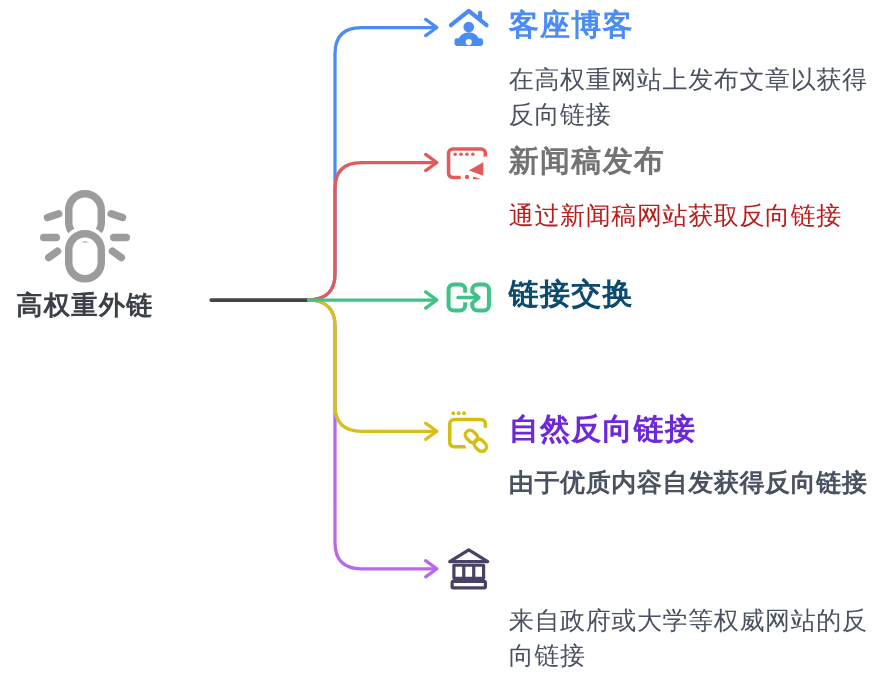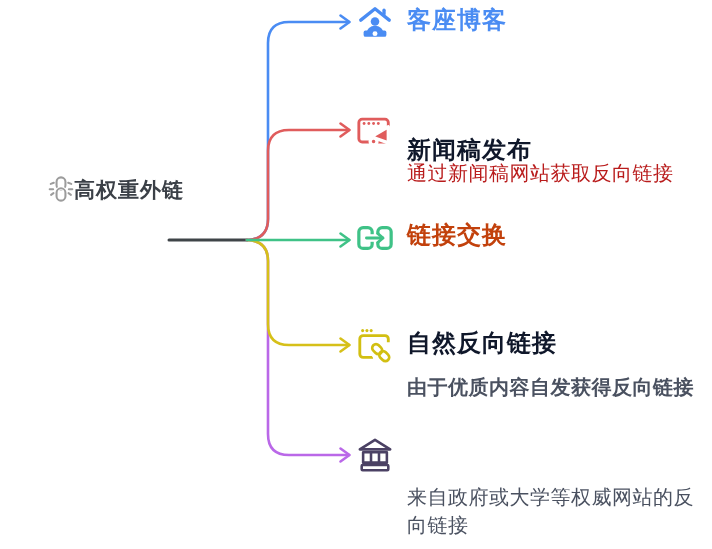--- a/index.html
+++ b/index.html
@@ -3,21 +3,21 @@
 <meta charset="utf-8">
 <title>Diagram</title>
 <style>
   html,body{margin:0;padding:0;background:#ffffff;}
   body{font-family:"Liberation Sans","DejaVu Sans",sans-serif;}
   .canvas{position:relative;width:712px;height:549px;background:#ffffff;overflow:hidden;}
   .connectors{position:absolute;left:0;top:0;width:712px;height:549px;}
   .connectors path{fill:none;stroke:currentColor;stroke-width:2.6;stroke-linecap:round;stroke-linejoin:round;}
   .connectors path.trunk{stroke-width:3;}
 
-  .root-node{position:absolute;left:0;top:150px;width:136px;display:flex;flex-direction:row;align-items:center;padding-left:48px;}
+  .root-node{position:absolute;left:0;top:150px;width:136px;display:flex;flex-direction:column;align-items:center;}
   .root-icon{width:76px;height:78px;display:block;}
   .root-label{margin-top:2px;font-size:21px;font-weight:bold;letter-spacing:1px;white-space:nowrap;}
 
   .branch{position:absolute;left:356px;width:344px;}
   .branch-head{display:flex;gap:13px;height:40px;}
   .icon-box{width:38px;height:38px;flex:none;display:flex;align-items:center;justify-content:center;}
   .icon-box svg{width:38px;height:38px;display:block;}
   .branch-title{font-size:24px;font-weight:bold;letter-spacing:1px;white-space:nowrap;}
   .branch-desc{margin:6px 0 0 51px;width:296px;font-size:20px;line-height:28px;letter-spacing:0.5px;}
 
@@ -78,75 +78,76 @@
             <path d="M29.5,10.5 L29.5,6.5" fill="none" stroke-width="3.5"></path>
             <circle cx="20" cy="18.5" r="4.5" fill="currentColor" stroke="none"></circle>
             <path d="M11,31 a9,8 0 0 1 18,0 z" fill="currentColor" stroke="none"></path>
             <rect x="8" y="28" width="24" height="6.5" rx="2" fill="currentColor" stroke="none"></rect>
             <circle cx="20" cy="31.2" r="2.6" fill="#ffffff" stroke="none"></circle>
           </g>
         </svg>
       </span>
       <span class="branch-title" style="color: rgb(74, 140, 243);">客座博客</span>
     </div>
+    <div class="branch-desc" style="color: rgb(74, 81, 96);">在高权重网站上发布文章以获得反向链接</div>
   </div>
 
   <div class="branch b2">
     <div class="branch-head">
       <span class="icon-box" style="color: rgb(224, 92, 92);">
         <svg viewBox="0 0 40 40">
           <rect x="3" y="6.5" width="31" height="24" rx="3.5" fill="none" stroke="currentColor" stroke-width="3"></rect>
           <circle cx="8.5" cy="11" r="1.5" fill="currentColor"></circle>
           <circle cx="13.5" cy="11" r="1.5" fill="currentColor"></circle>
           <circle cx="18.5" cy="11" r="1.5" fill="currentColor"></circle>
           <circle cx="23.5" cy="11" r="1.5" fill="currentColor"></circle>
           <g stroke="#ffffff" stroke-width="3.5" stroke-linejoin="round">
             <path d="M16,25 L34,14.5 L34,31.5 Z" fill="currentColor"></path>
             <circle cx="18.5" cy="30" r="3.6" fill="currentColor"></circle>
           </g>
         </svg>
       </span>
-      <span class="branch-title" style="color: #0f172a; margin-top: 21px;">新闻稿发布</span>
+      <span class="branch-title" style="color: #737373;">新闻稿发布</span>
     </div>
     <div class="branch-desc" style="color: #b91c1c;">通过新闻稿网站获取反向链接</div>
   </div>
 
   <div class="branch b3">
     <div class="branch-head">
       <span class="icon-box" style="color: rgb(63, 194, 135);">
         <svg viewBox="0 0 40 40">
           <rect x="3" y="9" width="14" height="22" rx="4.5" fill="none" stroke="currentColor" stroke-width="3.4"></rect>
           <rect x="23" y="9" width="14" height="22" rx="4.5" fill="none" stroke="currentColor" stroke-width="3.4"></rect>
           <path d="M10,20 L30,20" fill="none" stroke="#ffffff" stroke-width="8"></path>
           <g fill="none" stroke="currentColor" stroke-width="3" stroke-linecap="round" stroke-linejoin="round">
             <path d="M11,20 L28,20"></path>
             <path d="M23,15.5 L28.5,20 L23,24.5"></path>
           </g>
         </svg>
       </span>
-      <span class="branch-title" style="color: #c2410c;">链接交换</span>
+      <span class="branch-title" style="color: #0c4a6e;">链接交换</span>
     </div>
   </div>
 
   <div class="branch b4">
     <div class="branch-head">
       <span class="icon-box" style="color: rgb(210, 191, 18);">
         <svg viewBox="0 0 40 40">
           <circle cx="7" cy="3.8" r="1.6" fill="currentColor"></circle>
           <circle cx="11.5" cy="3.8" r="1.6" fill="currentColor"></circle>
           <circle cx="16" cy="3.8" r="1.6" fill="currentColor"></circle>
           <path d="M34,16 V12.5 a3.5,3.5 0 0 0 -3.5,-3.5 H7.5 a3.5,3.5 0 0 0 -3.5,3.5 V28.5 a3.5,3.5 0 0 0 3.5,3.5 H18" fill="none" stroke="currentColor" stroke-width="3"></path>
           <circle cx="26" cy="27" r="10" fill="#ffffff"></circle>
           <g transform="translate(26,27) rotate(-45)" fill="none" stroke="currentColor" stroke-width="2.8">
             <rect x="-4" y="-11" width="8" height="11.5" rx="4"></rect>
             <rect x="-4" y="-0.5" width="8" height="11.5" rx="4"></rect>
           </g>
         </svg>
       </span>
-      <span class="branch-title" style="color: #0f172a;">自然反向链接</span>
+      <span class="branch-title" style="color: #6d28d9;">自然反向链接</span>
     </div>
     <div class="branch-desc" style="color: rgb(74, 81, 96); font-weight: bold;">由于优质内容自发获得反向链接</div>
   </div>
 
   <div class="branch b5">
     <div class="branch-head">
       <span class="icon-box" style="color: rgb(75, 65, 100);">
         <svg viewBox="0 0 40 40">
           <g fill="none" stroke="currentColor" stroke-width="2.7" stroke-linejoin="round">
             <path d="M20,3 L36,13 L4,13 Z"></path>

